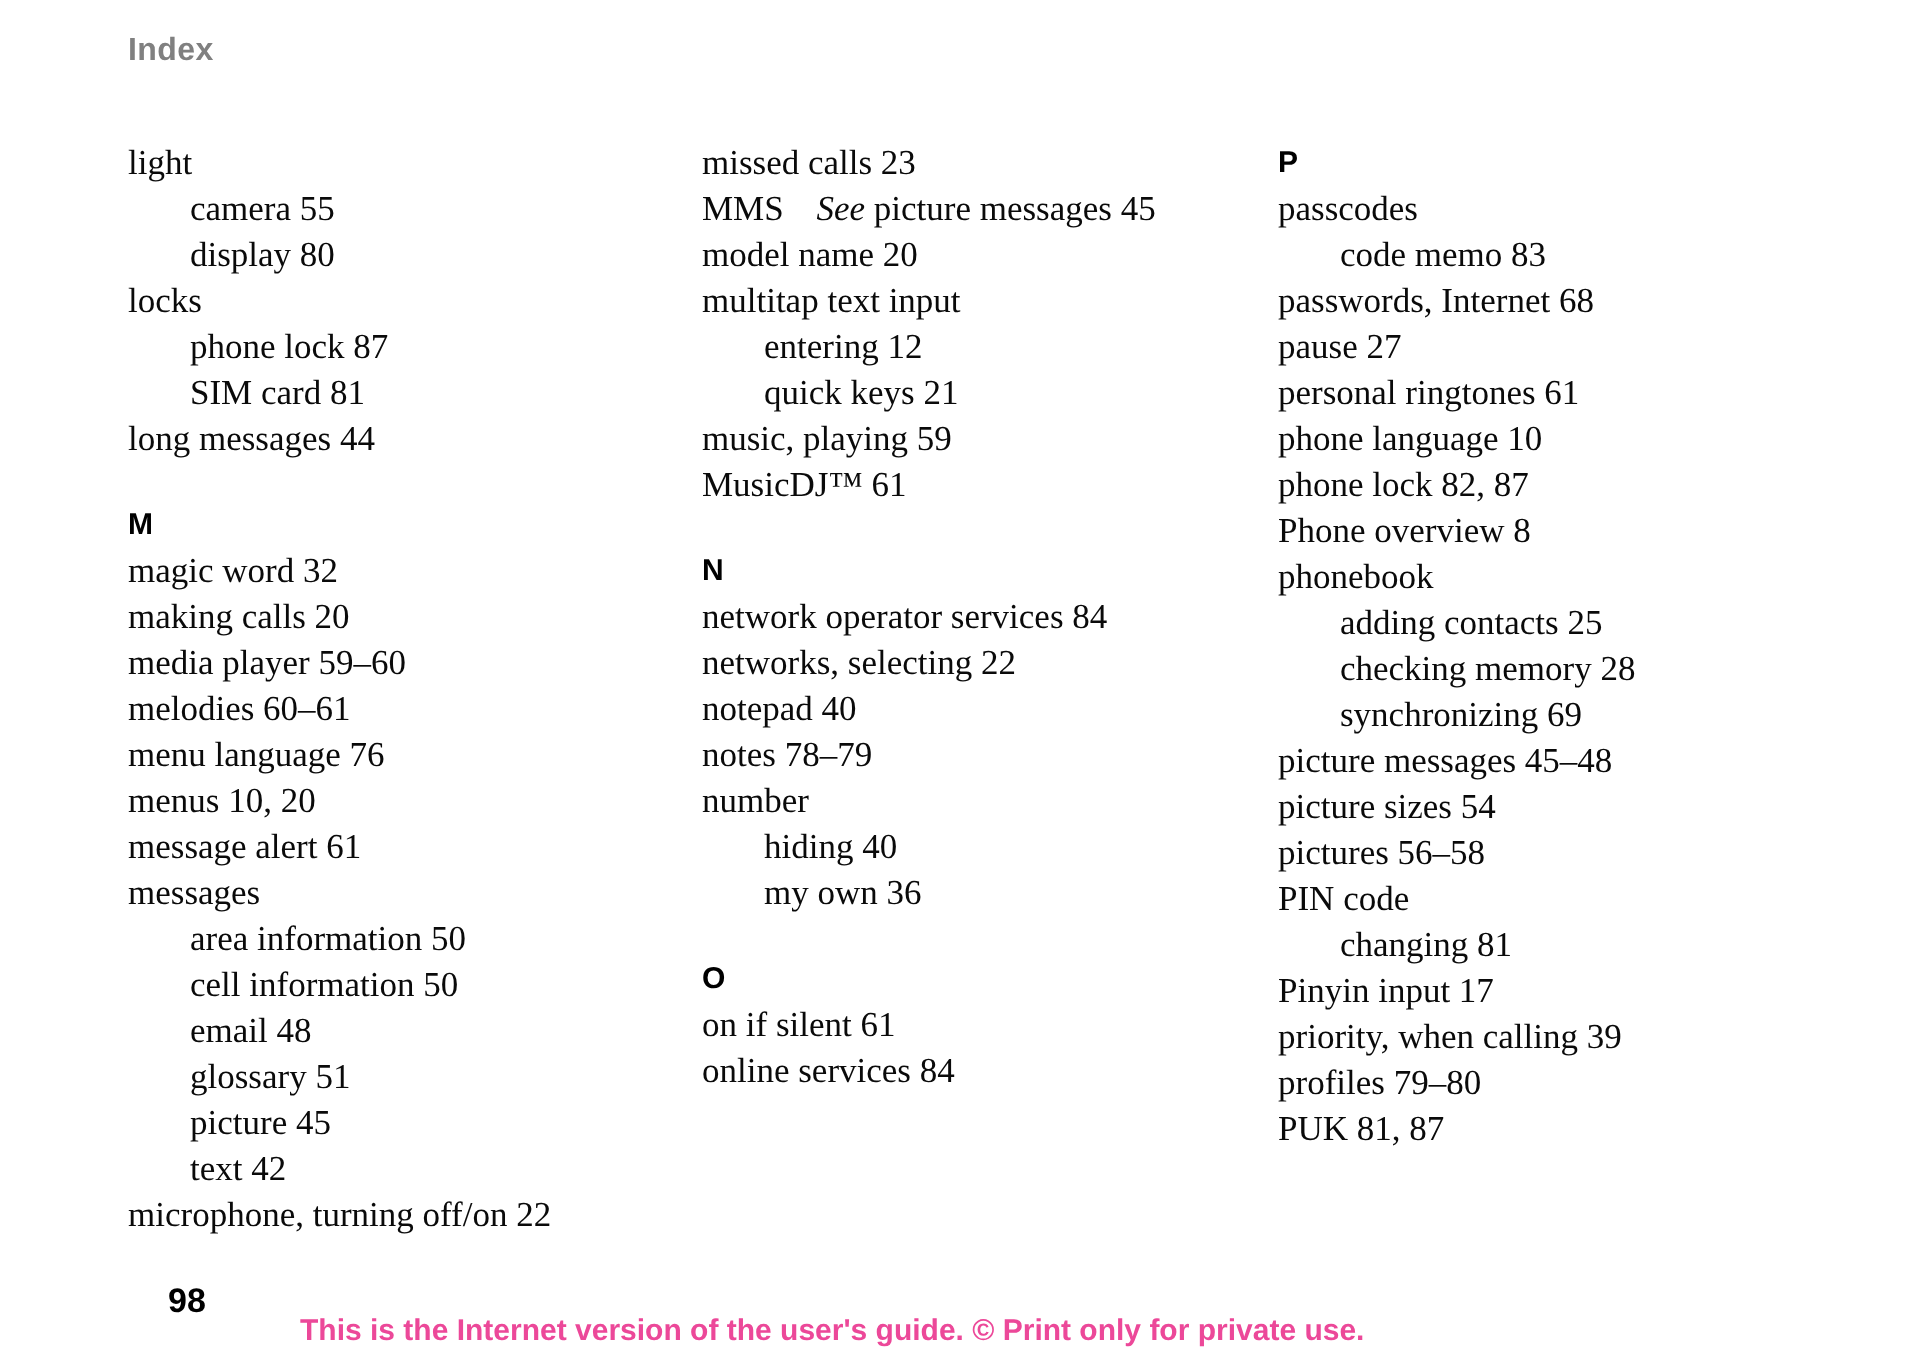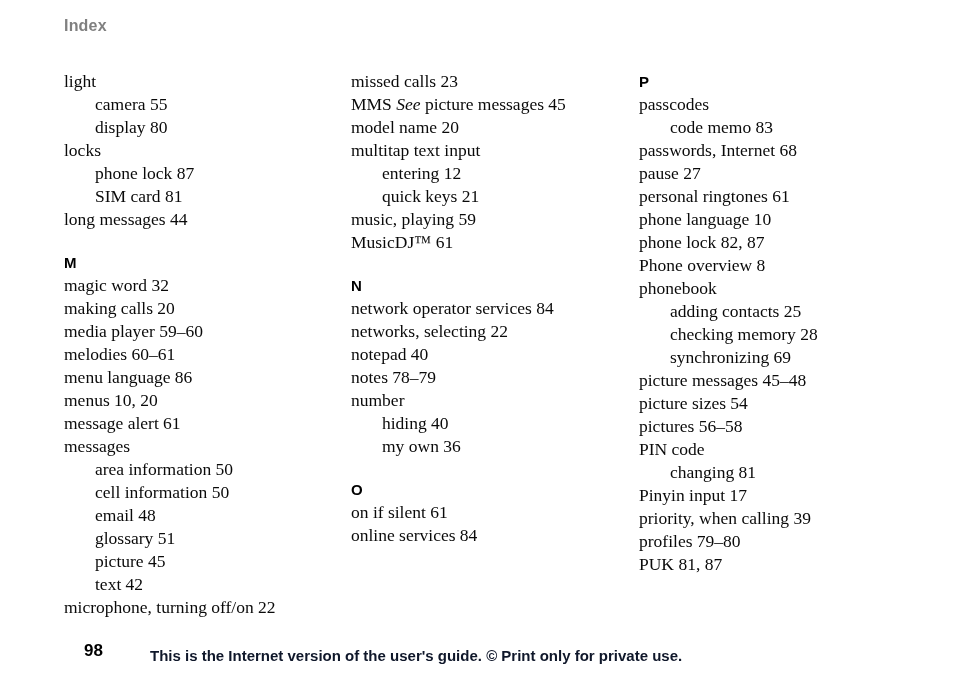--- a/index.html
+++ b/index.html
@@ -57,20 +57,21 @@
   .entry {
     font-size: 17.5px;
     line-height: 23px;
     white-space: nowrap;
     color: #0a0a0a;
   }
   .entry.sub {
     padding-left: 31px;
   }
   .entry em {
+    margin-left: 12px;
   }
 
   .section-letter {
     font-family: "Liberation Sans", "DejaVu Sans", sans-serif;
     font-weight: bold;
     font-size: 15px;
     line-height: 23px;
     margin-top: 20px;
     color: #000000;
     white-space: nowrap;
@@ -91,25 +92,25 @@
     top: 0;
     font-family: "Liberation Sans", "DejaVu Sans", sans-serif;
     font-weight: bold;
     font-size: 17px;
     color: #000000;
     margin-left: 20px;
   }
   .footer-note {
     position: absolute;
     left: 150px;
-    top: 6px;
+    top: 16px;
     font-family: "Liberation Sans", "DejaVu Sans", sans-serif;
     font-weight: bold;
     font-size: 15px;
-    color: #0f172a;
+    color: #ec4899;
     white-space: nowrap;
   }
 </style>
 </head>
 <body>
 
 <div class="page">
 
   <div class="page-title">Index</div>
 
@@ -120,21 +121,21 @@
         <div class="entry sub">display 80</div>
         <div class="entry">locks</div>
         <div class="entry sub">phone lock 87</div>
         <div class="entry sub">SIM card 81</div>
         <div class="entry">long messages 44</div>
         <div class="section-letter">M</div>
         <div class="entry">magic word 32</div>
         <div class="entry">making calls 20</div>
         <div class="entry">media player 59–60</div>
         <div class="entry">melodies 60–61</div>
-        <div class="entry">menu language 86</div>
+        <div class="entry">menu language 76</div>
         <div class="entry">menus 10, 20</div>
         <div class="entry">message alert 61</div>
         <div class="entry">messages</div>
         <div class="entry sub">area information 50</div>
         <div class="entry sub">cell information 50</div>
         <div class="entry sub">email 48</div>
         <div class="entry sub">glossary 51</div>
         <div class="entry sub">picture 45</div>
         <div class="entry sub">text 42</div>
         <div class="entry">microphone, turning off/on 22</div>

